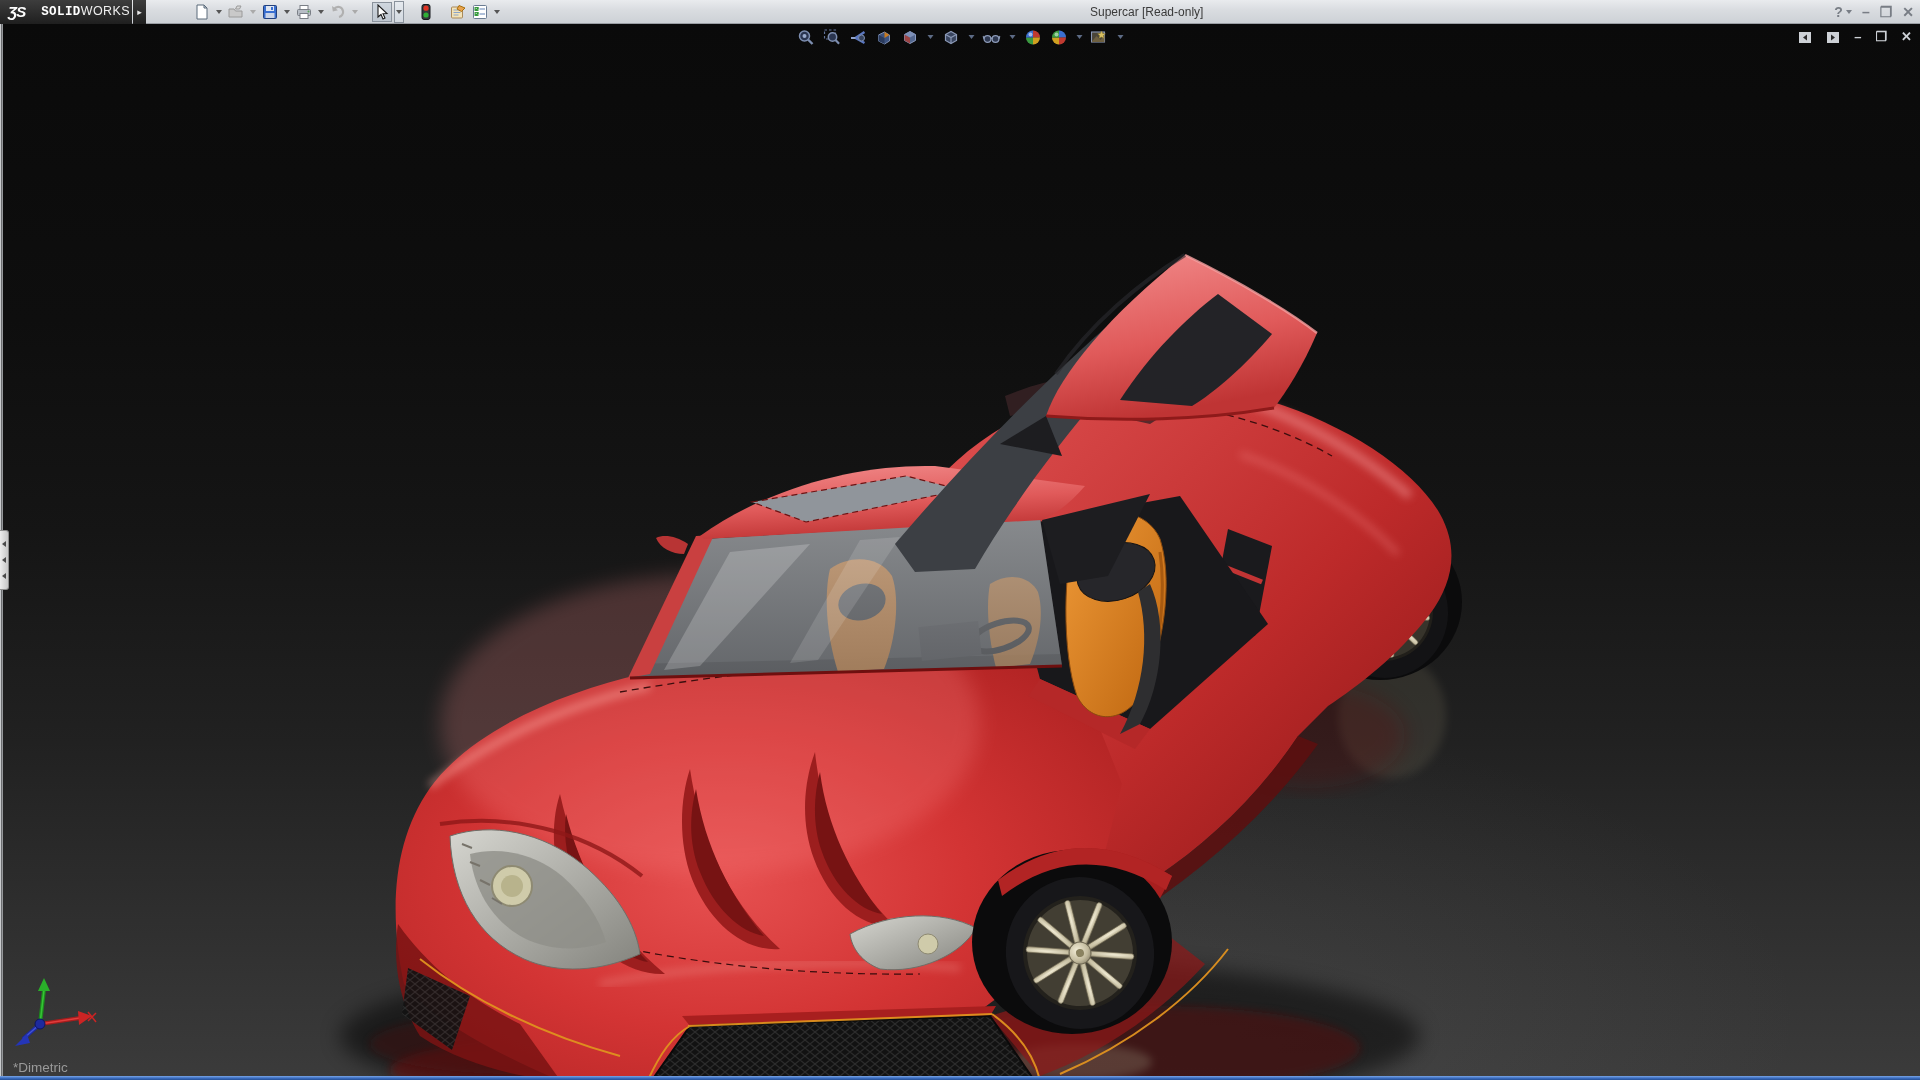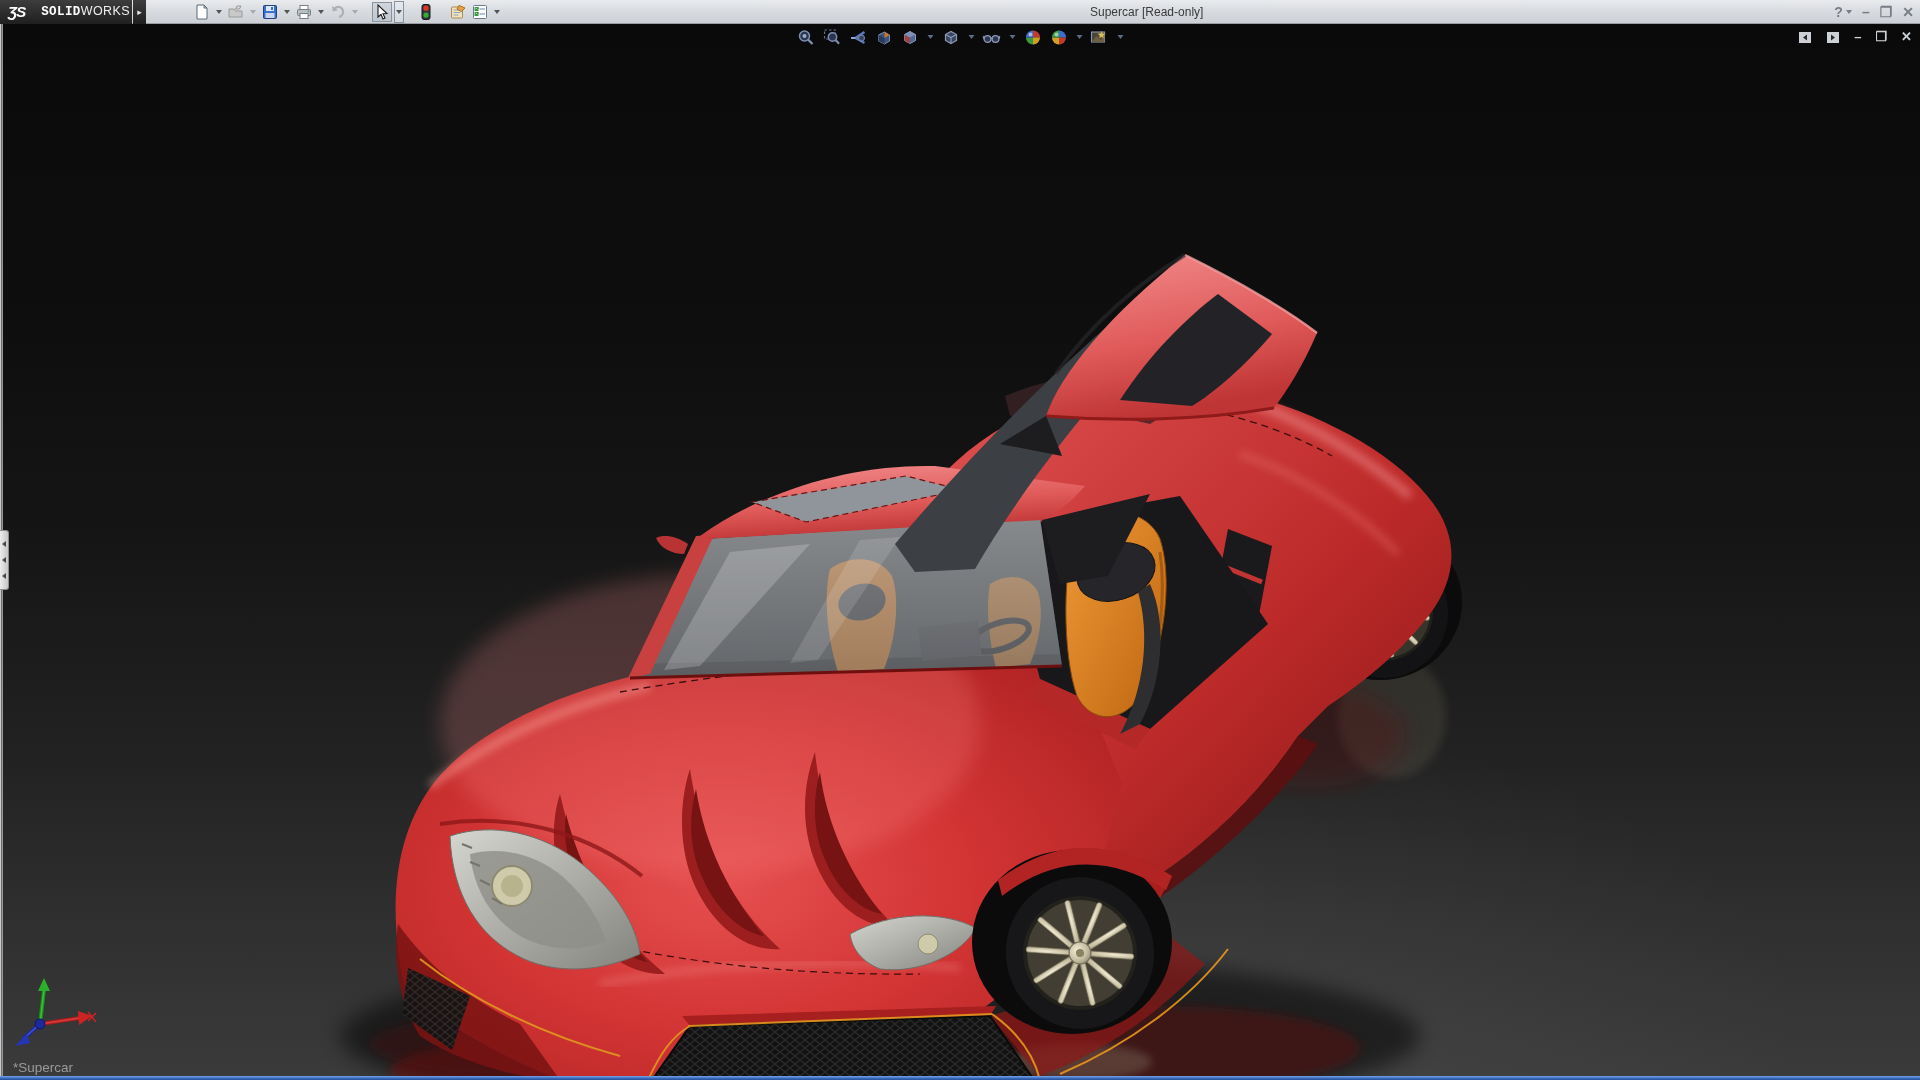--- a/index.html
+++ b/index.html
@@ -545,16 +545,16 @@
     <polygon points="34,2 28,15 40,15" fill="#2ab02a"></polygon>
     <line x1="30" y1="48" x2="70" y2="42" stroke="#a81d1d" stroke-width="4"></line>
     <line x1="30" y1="48" x2="70" y2="42" stroke="#e03c3c" stroke-width="1.6"></line>
     <polygon points="82,40 68,35 69,49" fill="#cc2424"></polygon>
     <path d="M78,36 l8,10 M86,37 l-8,8" stroke="#cc2424" stroke-width="1.5"></path>
     <line x1="30" y1="48" x2="13" y2="63" stroke="#1d2a9e" stroke-width="4"></line>
     <line x1="30" y1="48" x2="13" y2="63" stroke="#4152d6" stroke-width="1.6"></line>
     <polygon points="5,70 17,58 20,67" fill="#2435b8"></polygon>
     <circle cx="30" cy="48" r="5" fill="#1d2a9e" stroke="#0e1560"></circle>
   </svg>
-  <div class="orientation-label">*Supercar</div>
+  <div class="orientation-label">*Dimetric</div>
 
   <div class="bottom-blue"></div>
 </div>
 
 </body></html>

